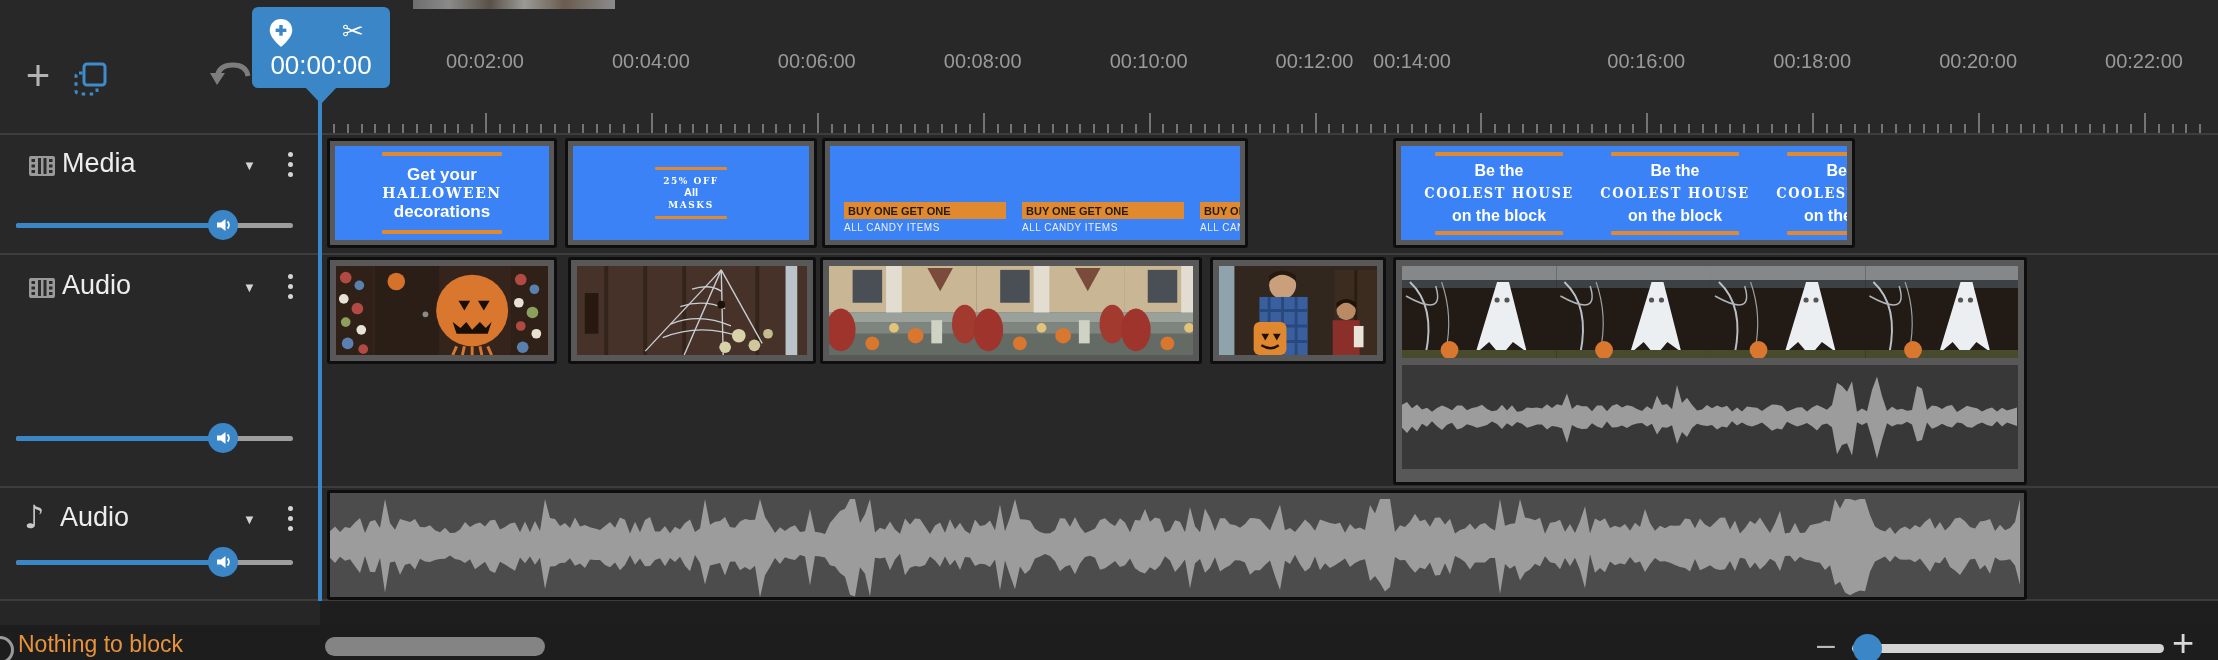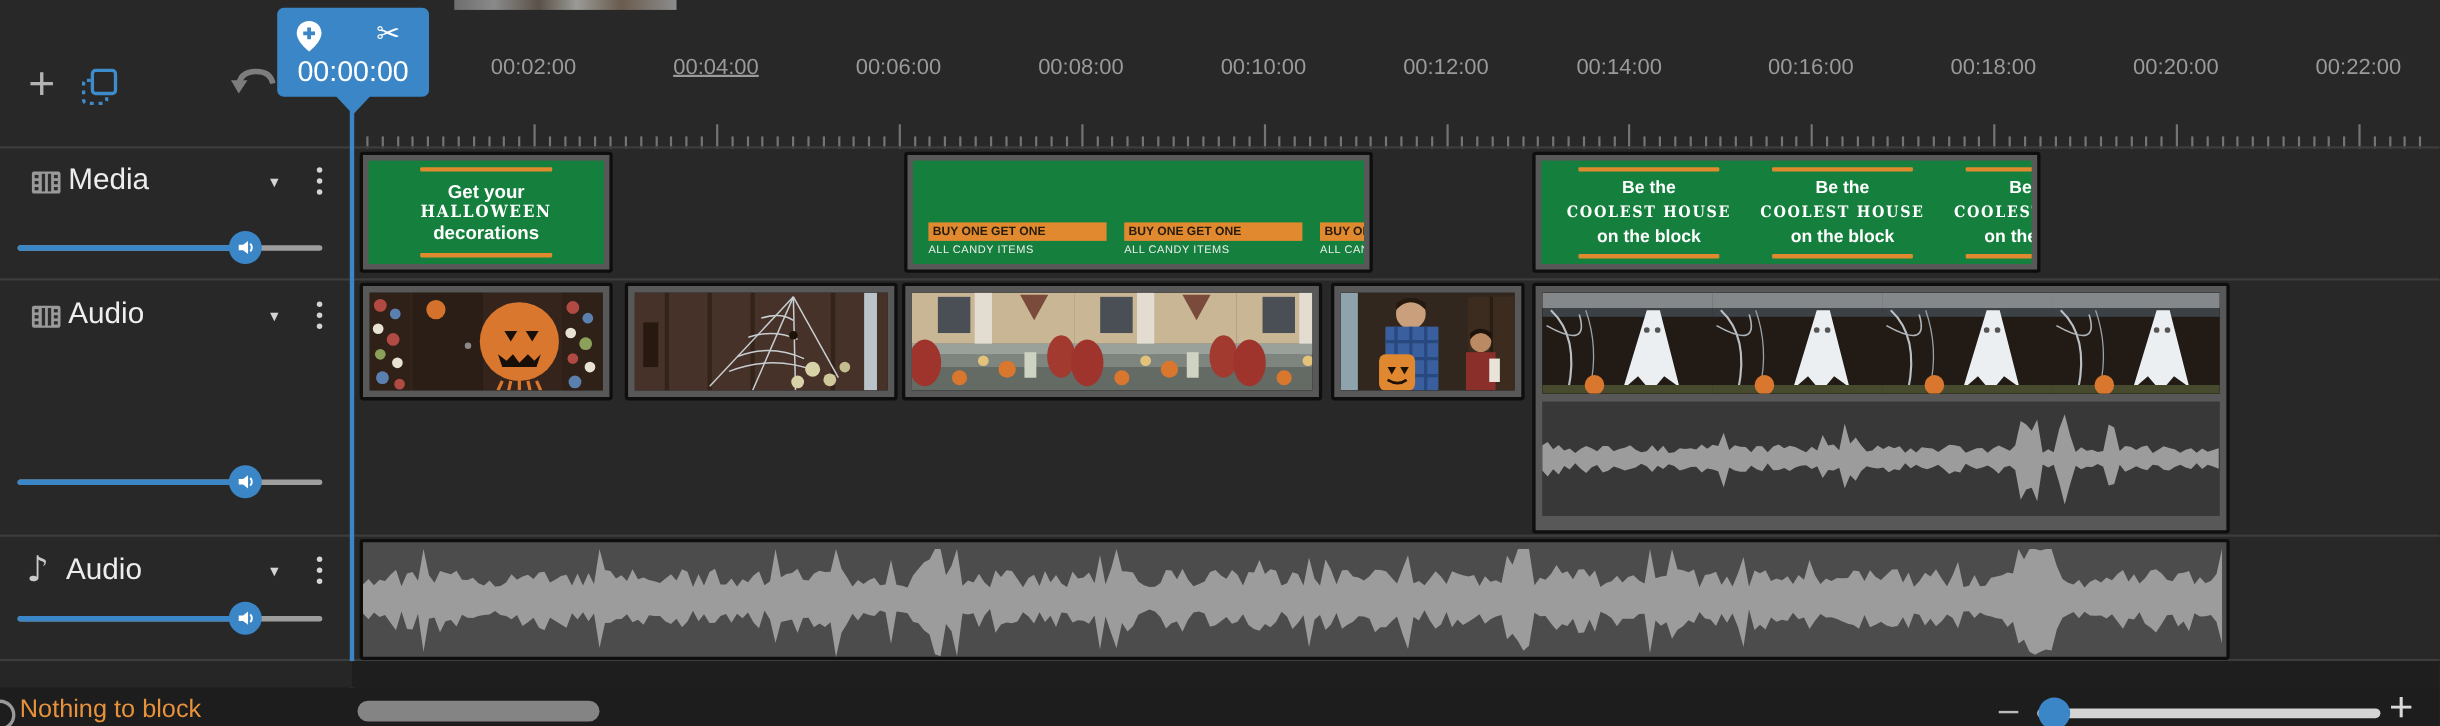--- a/index.html
+++ b/index.html
@@ -40,21 +40,21 @@
   .note-icon{color:#c9c9c9;font-size:32px;font-family:"DejaVu Sans",sans-serif;}
 
   .vslider{left:16px;width:277px;height:5px;border-radius:3px;background:#9e9e9e;cursor:pointer;}
   .vslider .fill{position:absolute;left:0;top:0;height:5px;width:207px;border-radius:3px;background:#3a86c6;}
   .vhandle{position:absolute;left:192px;top:-13px;width:30px;height:30px;border-radius:50%;
     background:#3a86c6;display:flex;align-items:center;justify-content:center;cursor:pointer;}
 
   
   .tclip{position:absolute;top:138px;height:110px;border:3px solid #0e0e0e;border-radius:3px;
     background:#585858;padding:5px;box-sizing:border-box;cursor:pointer;}
-  .tclip-inner{width:100%;height:100%;background:#15803d;position:relative;display:flex;
+  .tclip-inner{width:100%;height:100%;background:#3b82f6;position:relative;display:flex;
     flex-direction:column;align-items:center;justify-content:center;overflow:hidden;}
   .oline{background:#e0892f;border-radius:1px;}
   .cap-bold{color:#fff;font-weight:bold;font-size:17px;line-height:1.25;}
   .cap-spooky{color:#fff;font-weight:bold;font-family:"DejaVu Serif",serif;
     font-size:14px;letter-spacing:1.5px;transform:scaleY(1.1);}
   .bogo-row{position:absolute;left:0;bottom:7px;width:100%;display:flex;overflow:hidden;}
   .bogo{width:178px;flex:0 0 178px;}
   .bogo-bar{width:162px;height:17px;background:#e0892f;color:#271c0e;font-size:11px;
     font-weight:bold;display:flex;align-items:center;padding-left:4px;box-sizing:border-box;white-space:nowrap;}
   .bogo-sub{color:#efefef;font-size:10px;margin-top:3px;letter-spacing:.5px;white-space:nowrap;}
@@ -112,26 +112,26 @@
     <span>
       <svg width="44" height="32" viewBox="0 0 44 32">
         <path d="M9 22 Q9 7 25 7 Q38 7 40 18" fill="none" stroke="#7d7d7d" stroke-width="5"></path>
         <polygon points="2,15 17,15 9,27" fill="#7d7d7d"></polygon>
       </svg>
     </span>
   </div>
 
   <div id="ruler">
       <span class="ruler-label" style="left: 485px;">00:02:00</span>
-      <span class="ruler-label" style="left: 650.9px; text-decoration: underline;">00:04:00</span>
+      <span class="ruler-label" style="left: 650.9px;">00:04:00</span>
       <span class="ruler-label" style="left: 816.8px;">00:06:00</span>
       <span class="ruler-label" style="left: 982.7px;">00:08:00</span>
       <span class="ruler-label" style="left: 1148.6px;">00:10:00</span>
       <span class="ruler-label" style="left: 1314.5px;">00:12:00</span>
-      <span class="ruler-label" style="left: 1472px;">00:14:00</span>
+      <span class="ruler-label" style="left: 1412px;">00:14:00</span>
       <span class="ruler-label" style="left: 1646.3px;">00:16:00</span>
       <span class="ruler-label" style="left: 1812.2px;">00:18:00</span>
       <span class="ruler-label" style="left: 1978.1px;">00:20:00</span>
       <span class="ruler-label" style="left: 2144px;">00:22:00</span>
     </div>
   <div id="ticks">
       <div class="tick" style="left: 332.925px; height: 11px; top: 124px;"></div>
       <div class="tick" style="left: 346.75px; height: 11px; top: 124px;"></div>
       <div class="tick" style="left: 360.575px; height: 11px; top: 124px;"></div>
       <div class="tick" style="left: 374.4px; height: 11px; top: 124px;"></div>
@@ -355,20 +355,29 @@
   <div class="tclip" style="left:327px;width:230px">
     <div class="tclip-inner">
       <div class="oline" style="width:120px;height:4px;margin-bottom:8px"></div>
       <div class="cap-bold">Get your</div>
       <div class="cap-spooky">HALLOWEEN</div>
       <div class="cap-bold">decorations</div>
       <div class="oline" style="width:120px;height:4px;margin-top:8px"></div>
     </div>
   </div>
 
+  <div class="tclip" style="left:565px;width:252px">
+    <div class="tclip-inner">
+      <div class="oline" style="width:72px;height:3px;margin-bottom:6px"></div>
+      <div class="cap-spooky" style="font-size:9px">25% OFF</div>
+      <div class="cap-bold" style="font-size:11px">All</div>
+      <div class="cap-spooky" style="font-size:9px">MASKS</div>
+      <div class="oline" style="width:72px;height:3px;margin-top:6px"></div>
+    </div>
+  </div>
 
   <div class="tclip" style="left:822px;width:426px">
     <div class="tclip-inner">
       <div class="bogo-row">
         <div class="bogo" style="margin-left:14px">
           <div class="bogo-bar">BUY ONE GET ONE</div>
           <div class="bogo-sub">ALL CANDY ITEMS</div>
         </div>
         <div class="bogo">
           <div class="bogo-bar">BUY ONE GET ONE</div>

